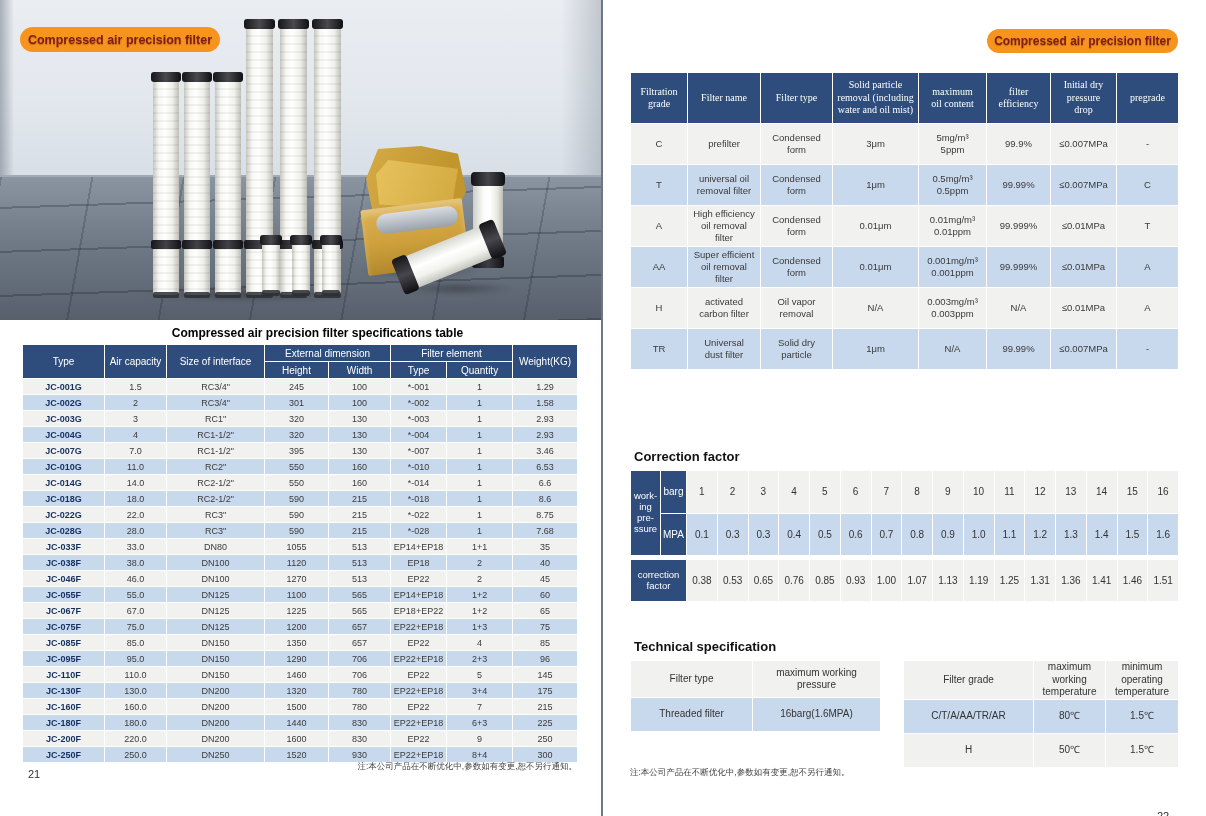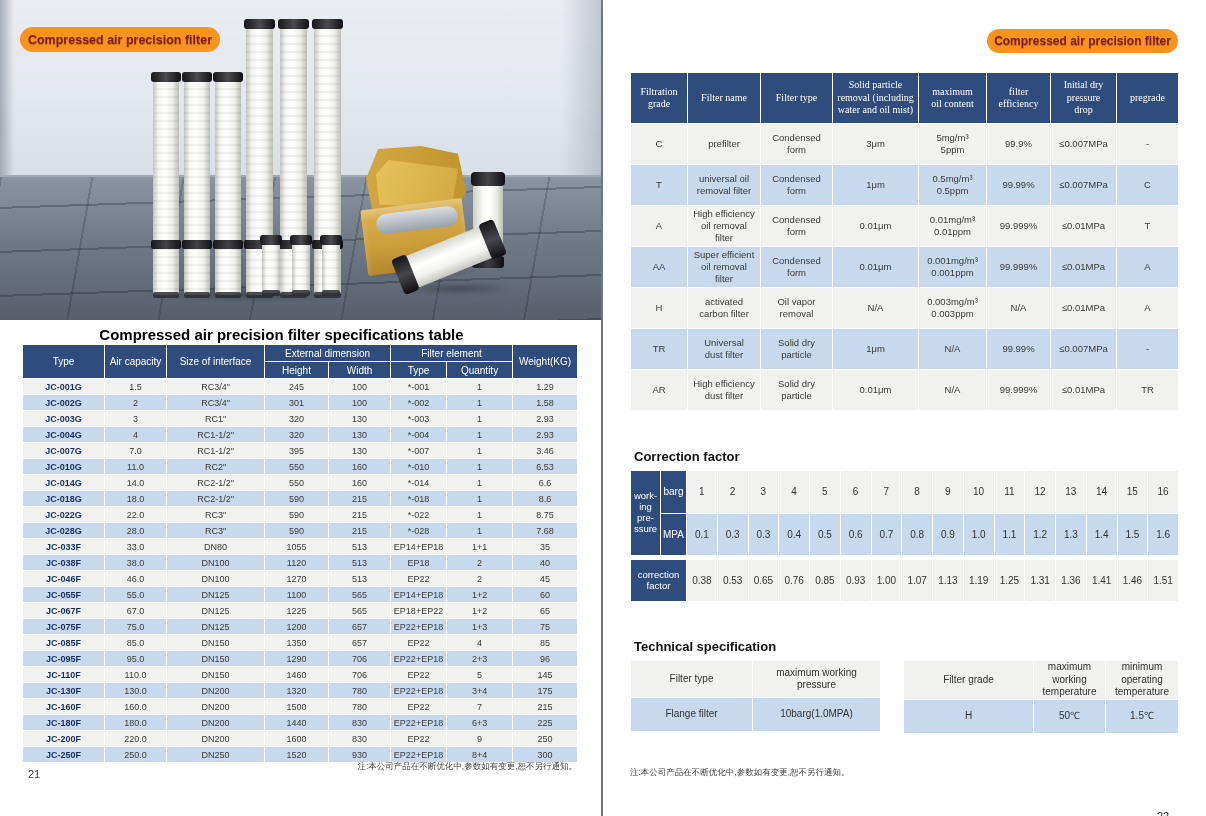--- a/index.html
+++ b/index.html
@@ -64,22 +64,22 @@
   .badge-left { left:20px; top:27px; width:200px; height:25px; font-size:12.5px; }
   .badge-right { left:987px; top:29px; width:191px; height:24px; font-size:12px; }
 
   
   table { border-collapse:collapse; table-layout:fixed; }
   th, td { border:1.5px solid #fff; text-align:center; vertical-align:middle; padding:0 2px; }
   .navy { background:#2e4d7c; color:#fff; font-weight:normal; }
   .prewrap th, .prewrap td { white-space:pre-line; }
 
   
-  .spec-title { position:absolute; left:4px; top:326px; width:555px; text-align:center;
-    font-size:15px; font-weight:bold; color:#000; }
+  .spec-title { position:absolute; left:40px; top:326px; width:555px; text-align:center;
+    font-size:12px; font-weight:bold; color:#000; }
   .spec-table { position:absolute; left:22px; top:344px; width:555px; font-size:9px; }
   .spec-table thead th { background:#2e4d7c; color:#fff; font-size:10px; font-weight:normal; height:17px; }
   .spec-table tbody td { height:16px; color:#3a3a3a; }
   .spec-table tbody tr:nth-child(odd)  { background:#f1f1ef; }
   .spec-table tbody tr:nth-child(even) { background:#c8d9ee; }
   .spec-table tbody td:first-child { font-weight:bold; color:#15305e; }
   .note { position:absolute; font-size:8.5px; color:#444; }
   .note-left { left:22px; top:761px; width:555px; text-align:right; }
   .note-right { left:630px; top:767px; width:548px; text-align:left; }
   .pgnum { position:absolute; font-size:11px; color:#333; }
@@ -554,32 +554,20 @@
           <td>TR</td>
           <td>Universal
 dust filter</td>
           <td>Solid dry
 particle</td>
           <td>1μm</td>
           <td>N/A</td>
           <td>99.99%</td>
           <td>≤0.007MPa</td>
           <td>-</td>
-        </tr>
-        <tr>
-          <td>AR</td>
-          <td>High efficiency
-dust filter</td>
-          <td>Solid dry
-particle</td>
-          <td>0.01μm</td>
-          <td>N/A</td>
-          <td>99.999%</td>
-          <td>≤0.01MPa</td>
-          <td>TR</td>
         </tr>
       </tbody>
   </table>
 
   <div class="section-heading corr-heading">Correction factor</div>
 
   <table class="corr-table corr-table-top prewrap">
     <colgroup>
       <col style="width:30px">
         <col style="width:26px">
@@ -668,22 +656,22 @@
       </colgroup>
     <thead>
       <tr>
           <th>Filter type</th>
           <th>maximum working
 pressure</th>
         </tr>
     </thead>
     <tbody>
         <tr>
-          <td>Flange filter</td>
-          <td>10barg(1.0MPA)</td>
+          <td>Threaded filter</td>
+          <td>16barg(1.6MPA)</td>
         </tr>
       </tbody>
   </table>
 
   <table class="tech-table tech-temp prewrap">
     <colgroup>
         <col style="width:130px">
         <col style="width:72px">
         <col style="width:73px">
       </colgroup>
@@ -693,20 +681,25 @@
           <th>maximum
 working
 temperature</th>
           <th>minimum
 operating
 temperature</th>
         </tr>
     </thead>
     <tbody>
         <tr>
+          <td>C/T/A/AA/TR/AR</td>
+          <td>80℃</td>
+          <td>1.5℃</td>
+        </tr>
+        <tr>
           <td>H</td>
           <td>50℃</td>
           <td>1.5℃</td>
         </tr>
       </tbody>
   </table>
 
   <div class="note note-right">注:本公司产品在不断优化中,参数如有变更,恕不另行通知。</div>
   <div class="pgnum pgnum-right">22</div>
 

